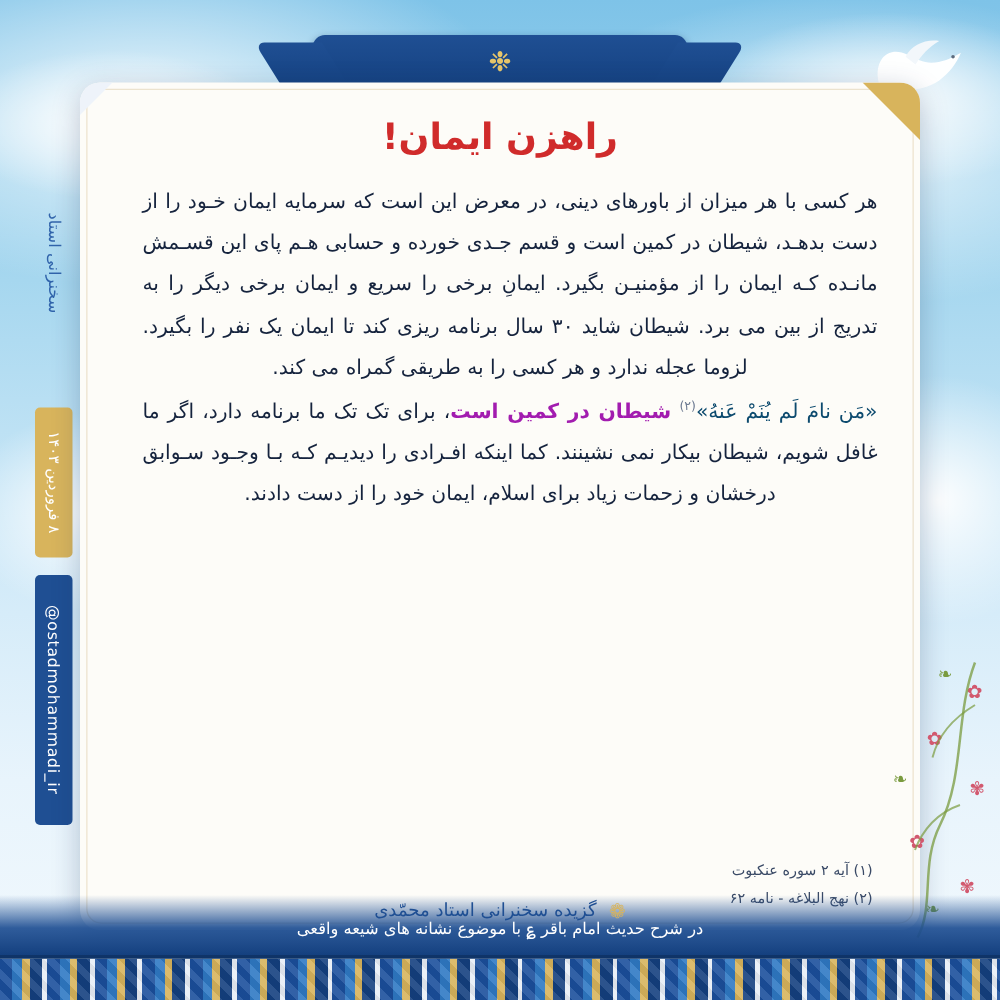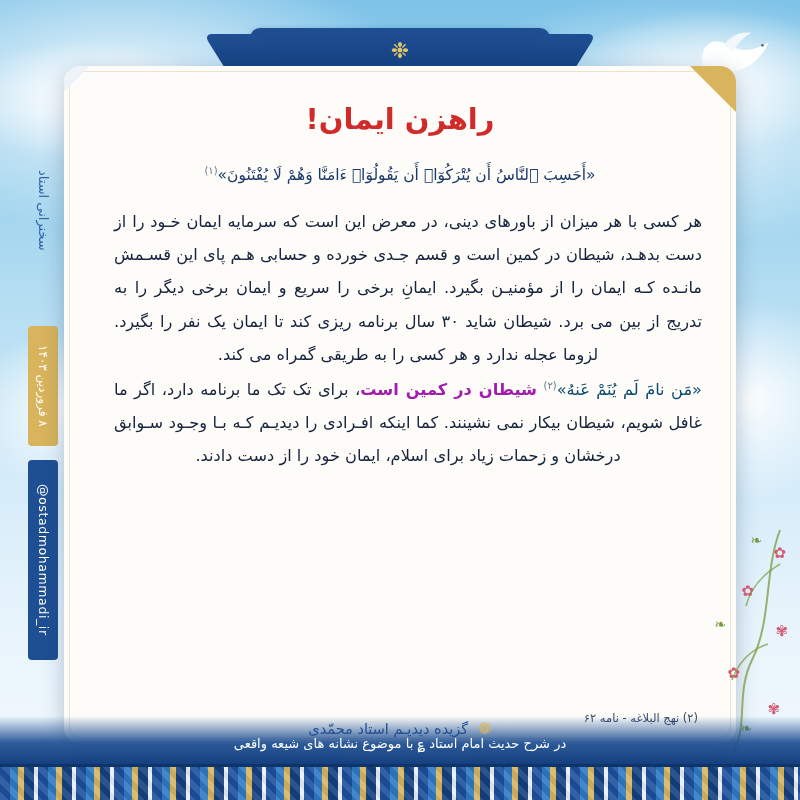--- a/index.html
+++ b/index.html
@@ -122,21 +122,21 @@
     writing-mode: vertical-rl;
     display: flex; align-items: center; justify-content: center;
     font-size: 12.5px; letter-spacing: .6px;
     padding: 10px 0;
     direction: ltr;
   }
 
   
   .content {
     position: relative;
-    padding: 28px 34px 10px 34px;
+    padding: 18px 34px 10px 34px;
     height: 100%;
     display: flex; flex-direction: column;
   }
   #title {
     text-align: center;
     color: #d02b2b;
     font-size: 29px;
     font-weight: bold;
     margin: 8px 0 18px 0;
     letter-spacing: .5px;
@@ -263,34 +263,32 @@
     <div class="handle-badge">@ostadmohammadi_ir</div>
   </div>
 
   <div id="card">
     <div class="card-corner"></div>
     <div class="card-corner-2"></div>
 
     <div class="content">
       <div id="title">راهزن ایمان!</div>
 
-      <div id="ayah">
-        <span>«أَحَسِبَ ٱلنَّاسُ أَن يُتْرَكُوٓا۟ أَن يَقُولُوٓا۟ ءَامَنَّا وَهُمْ لَا يُفْتَنُونَ»</span><span class="sup">(۱)</span>
-      </div>
 
       <div class="body-text">
         <p>هر کسی با هر میزان از باورهای دینی، در معرض این است که سرمایه ایمان خـود را از دست بدهـد، شیطان در کمین است و قسم جـدی خورده و حسابی هـم پای این قسـمش مانـده کـه ایمان را از مؤمنیـن بگیرد. ایمانِ برخی را سریع و ایمان برخی دیگر را به تدریج از بین می برد. شیطان شاید ۳۰ سال برنامه ریزی کند تا ایمان یک نفر را بگیرد. لزوما عجله ندارد و هر کسی را به طریقی گمراه می کند.</p>
         <p>
           <span class="hadith">«مَن نامَ لَم یُنَمْ عَنهُ»</span><span class="sup">(۲)</span>
           <span class="hl">شیطان در کمین است</span><span>، برای تک تک ما برنامه دارد، اگر ما غافل شویم، شیطان بیکار نمی نشینند. کما اینکه افـرادی را دیدیـم کـه بـا وجـود سـوابق درخشان و زحمات زیاد برای اسلام، ایمان خود را از دست دادند.</span>
         </p>
       </div>
 
       <div id="footnotes">
         <div id="footnote-wrap">
+          <div>(۱) آیه ۲ سوره عنکبوت</div>
           <div>(۲) نهج البلاغه - نامه ۶۲</div>
         </div>
       </div>
     </div>
   </div>
 
   <div id="floral">
     <span class="blossom" style="right:10px; top:20px;">✿</span>
     <span class="blossom" style="right:42px; top:58px;">✿</span>
     <span class="blossom" style="right:8px;  top:98px;">✾</span>
@@ -303,21 +301,21 @@
       <path d="M104 6 C88 48 96 96 76 136 C60 168 72 200 58 226" stroke="#7a9b3f" stroke-width="2" fill="none" opacity=".75"></path>
       <path d="M104 40 C84 52 74 66 70 82" stroke="#7a9b3f" stroke-width="1.6" fill="none" opacity=".7"></path>
       <path d="M92 120 C74 126 62 140 56 156" stroke="#7a9b3f" stroke-width="1.6" fill="none" opacity=".7"></path>
     </svg>
   </div>
 
   <div id="bottom-overlay"></div>
 
   <div id="bottom-credit">
     <span class="flower-icon">❁</span>
-    <span>گزیده دیدیـم استاد محمّدی</span>
+    <span>گزیده سخنرانی استاد محمّدی</span>
   </div>
 
   <div id="bottom-bar">
-    <span>در شرح حدیث امام استاد ؏ با موضوع نشانه های شیعه واقعی</span>
+    <span>در شرح حدیث امام باقر ؏ با موضوع نشانه های شیعه واقعی</span>
   </div>
 
   <div id="tile-band"></div>
 </div>
 
 </body></html>

